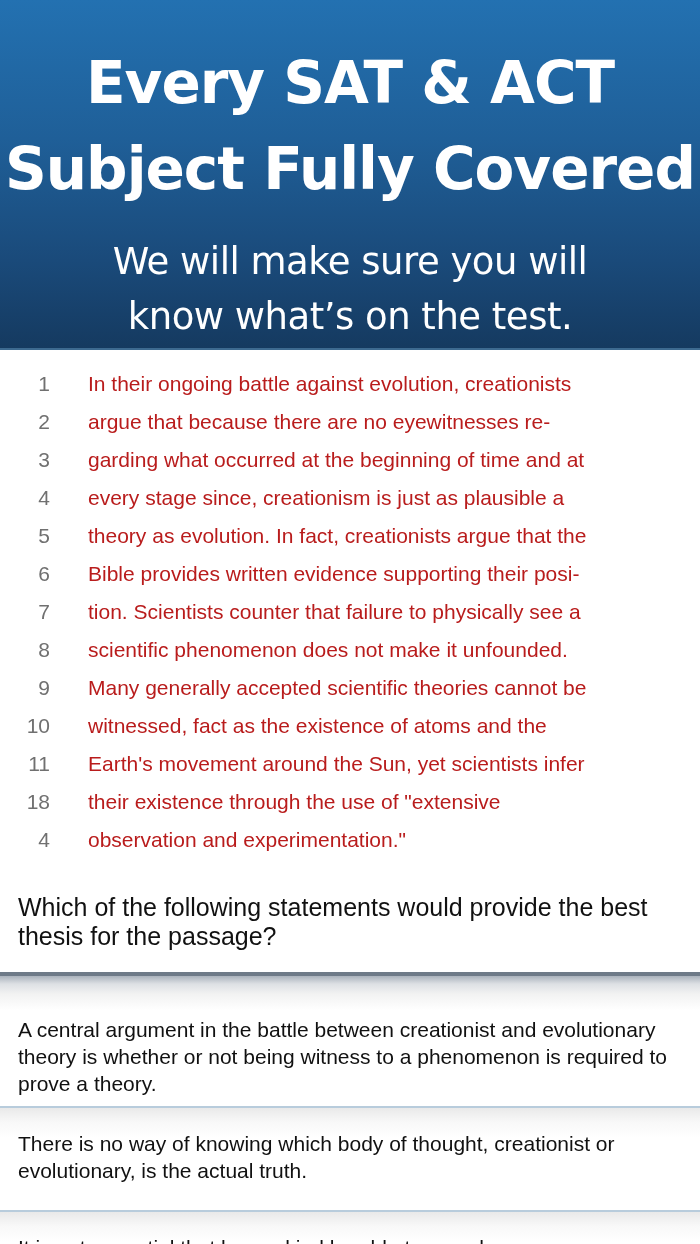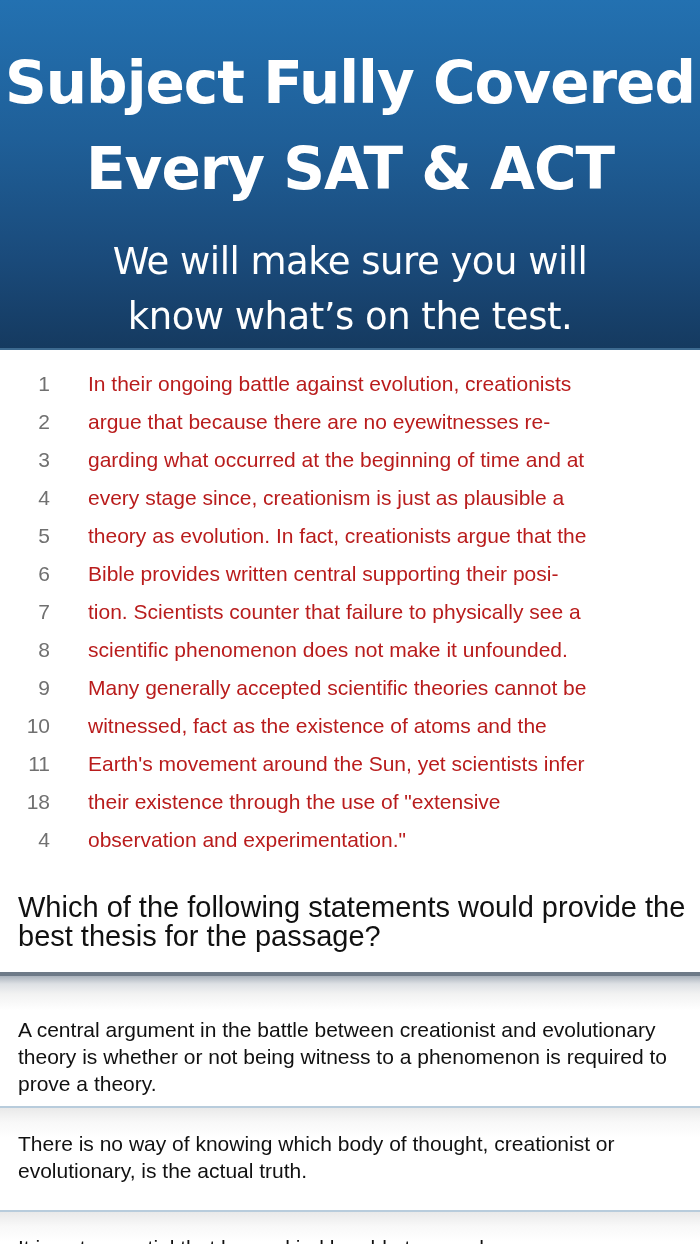--- a/index.html
+++ b/index.html
@@ -68,21 +68,21 @@
     .line-text {
       position: absolute;
       left: 88px;
       color: #b91c1c;
     }
     .question {
       position: absolute;
       left: 18px;
       top: 893px;
       width: 680px;
-      font-size: 29px;
+      font-size: 25px;
       line-height: 29px;
       color: #111111;
     }
     .answers {
       position: absolute;
       left: 0;
       top: 972px;
       width: 700px;
     }
     .answer {
@@ -109,22 +109,22 @@
       border-top: 2px solid #b8ccdc;
       height: 60px;
       padding-top: 22px;
     }
   </style>
 </head>
 <body>
 
 <div class="banner">
   <div class="banner-title">
+    <div>Every SAT &amp; ACT</div>
     <div>Subject Fully Covered</div>
-    <div>Every SAT &amp; ACT</div>
   </div>
   <div class="banner-subtitle">
     <div>We will make sure you will</div>
     <div>know what’s on the test.</div>
   </div>
 </div>
 
 <div class="passage">
   <div class="line">
       <span class="line-num">1</span>
@@ -141,21 +141,21 @@
   <div class="line">
       <span class="line-num">4</span>
       <span class="line-text">every stage since, creationism is just as plausible a</span>
     </div>
   <div class="line">
       <span class="line-num">5</span>
       <span class="line-text">theory as evolution. In fact, creationists argue that the</span>
     </div>
   <div class="line">
       <span class="line-num">6</span>
-      <span class="line-text">Bible provides written central supporting their posi-</span>
+      <span class="line-text">Bible provides written evidence supporting their posi-</span>
     </div>
   <div class="line">
       <span class="line-num">7</span>
       <span class="line-text">tion. Scientists counter that failure to physically see a</span>
     </div>
   <div class="line">
       <span class="line-num">8</span>
       <span class="line-text">scientific phenomenon does not make it unfounded.</span>
     </div>
   <div class="line">

